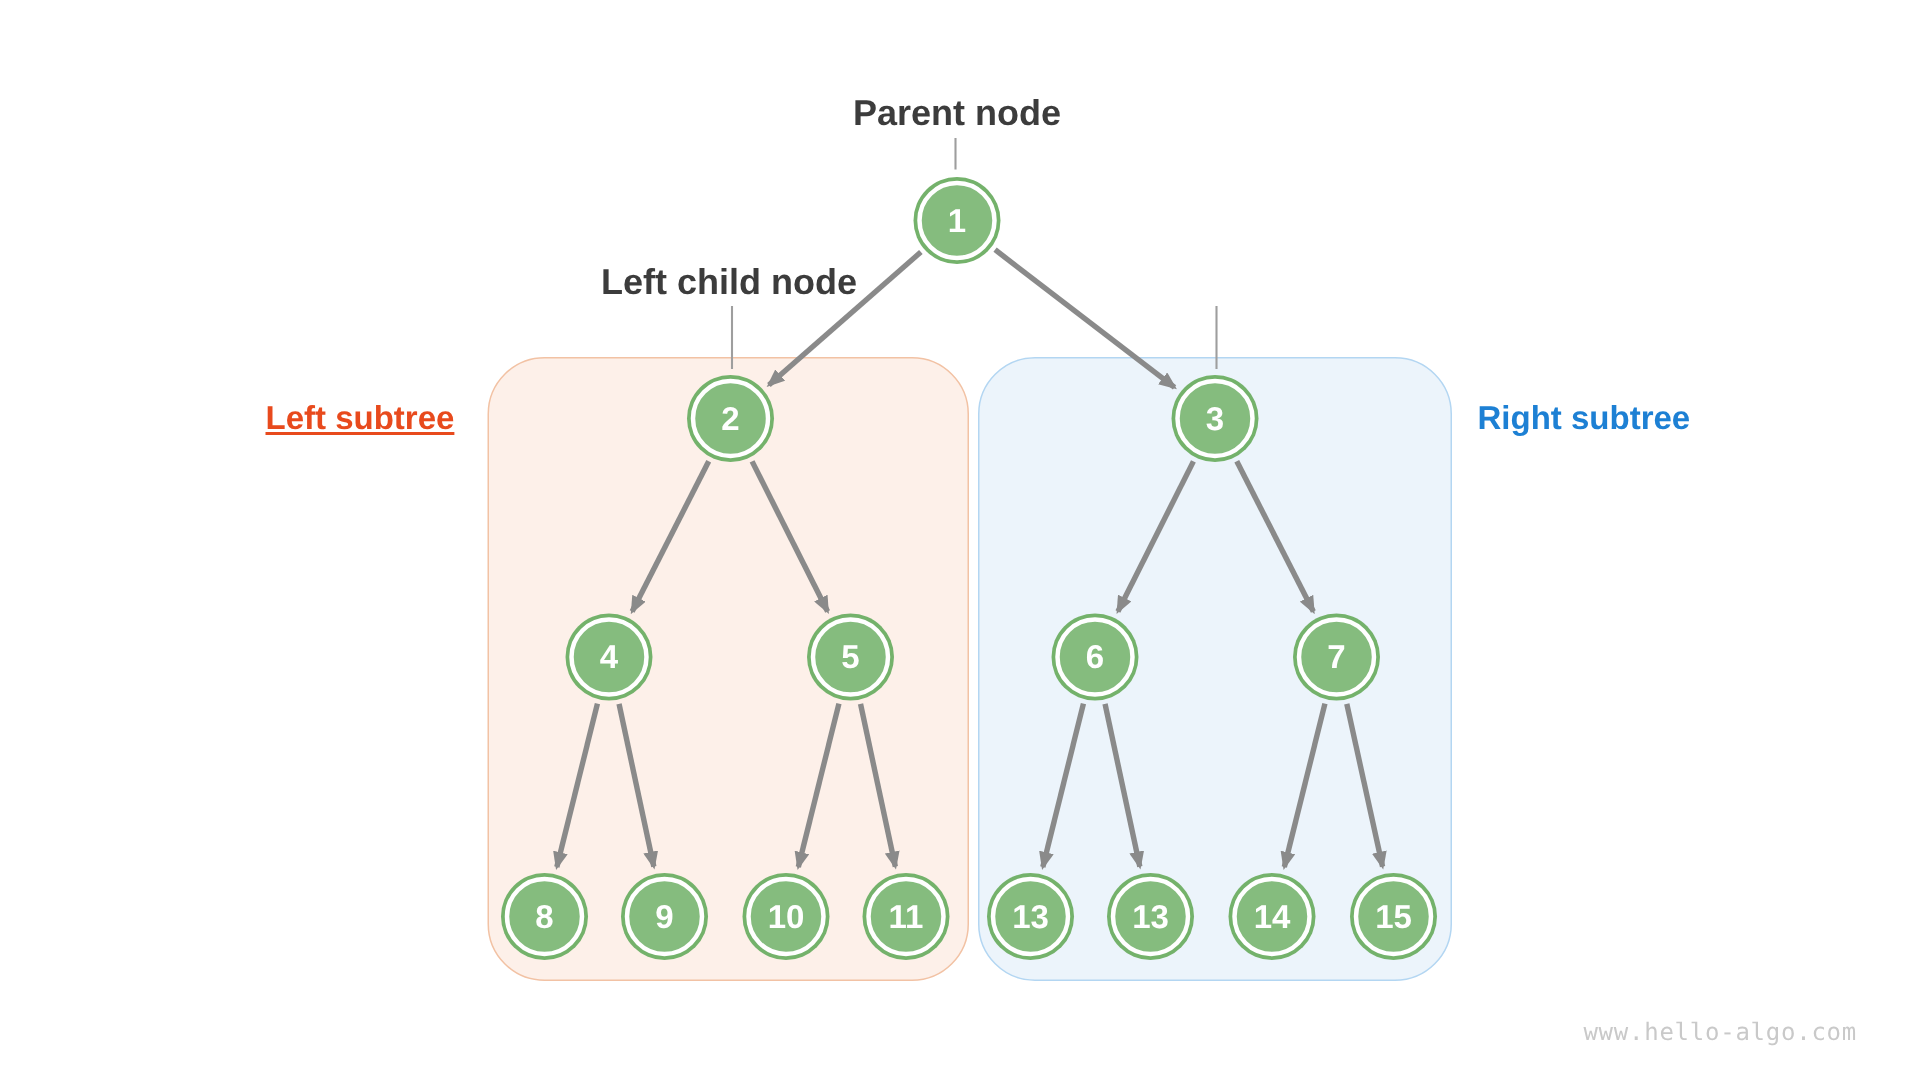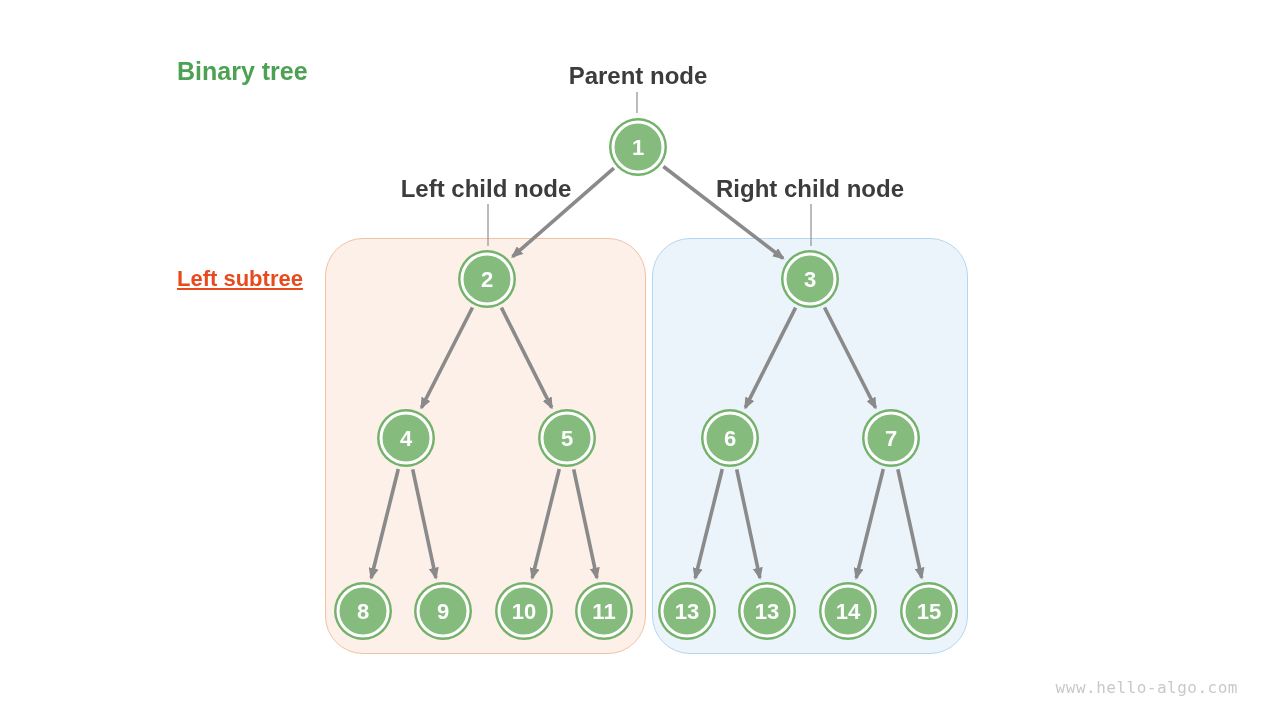--- a/index.html
+++ b/index.html
@@ -159,23 +159,22 @@
       <div class="node" style="left: 363px; top: 611px;">8</div>
       <div class="node" style="left: 443px; top: 611px;">9</div>
       <div class="node" style="left: 524px; top: 611px;">10</div>
       <div class="node" style="left: 604px; top: 611px;">11</div>
       <div class="node" style="left: 687px; top: 611px;">13</div>
       <div class="node" style="left: 767px; top: 611px;">13</div>
       <div class="node" style="left: 848px; top: 611px;">14</div>
       <div class="node" style="left: 929px; top: 611px;">15</div>
     </div>
 
-  <div class="diagram-title">Binary tree</div>
 
   <div class="anno centered parent-label">Parent node</div>
   <div class="anno centered left-child-label">Left child node</div>
-  <div class="anno centered right-child-label">Right child node</div>
 
   <div class="subtree-label left-subtree-label">Left subtree</div>
+  <div class="subtree-label right-subtree-label">Right subtree</div>
 
   <div class="watermark">www.hello-algo.com</div>
 
 </div>
 
 </body></html>

